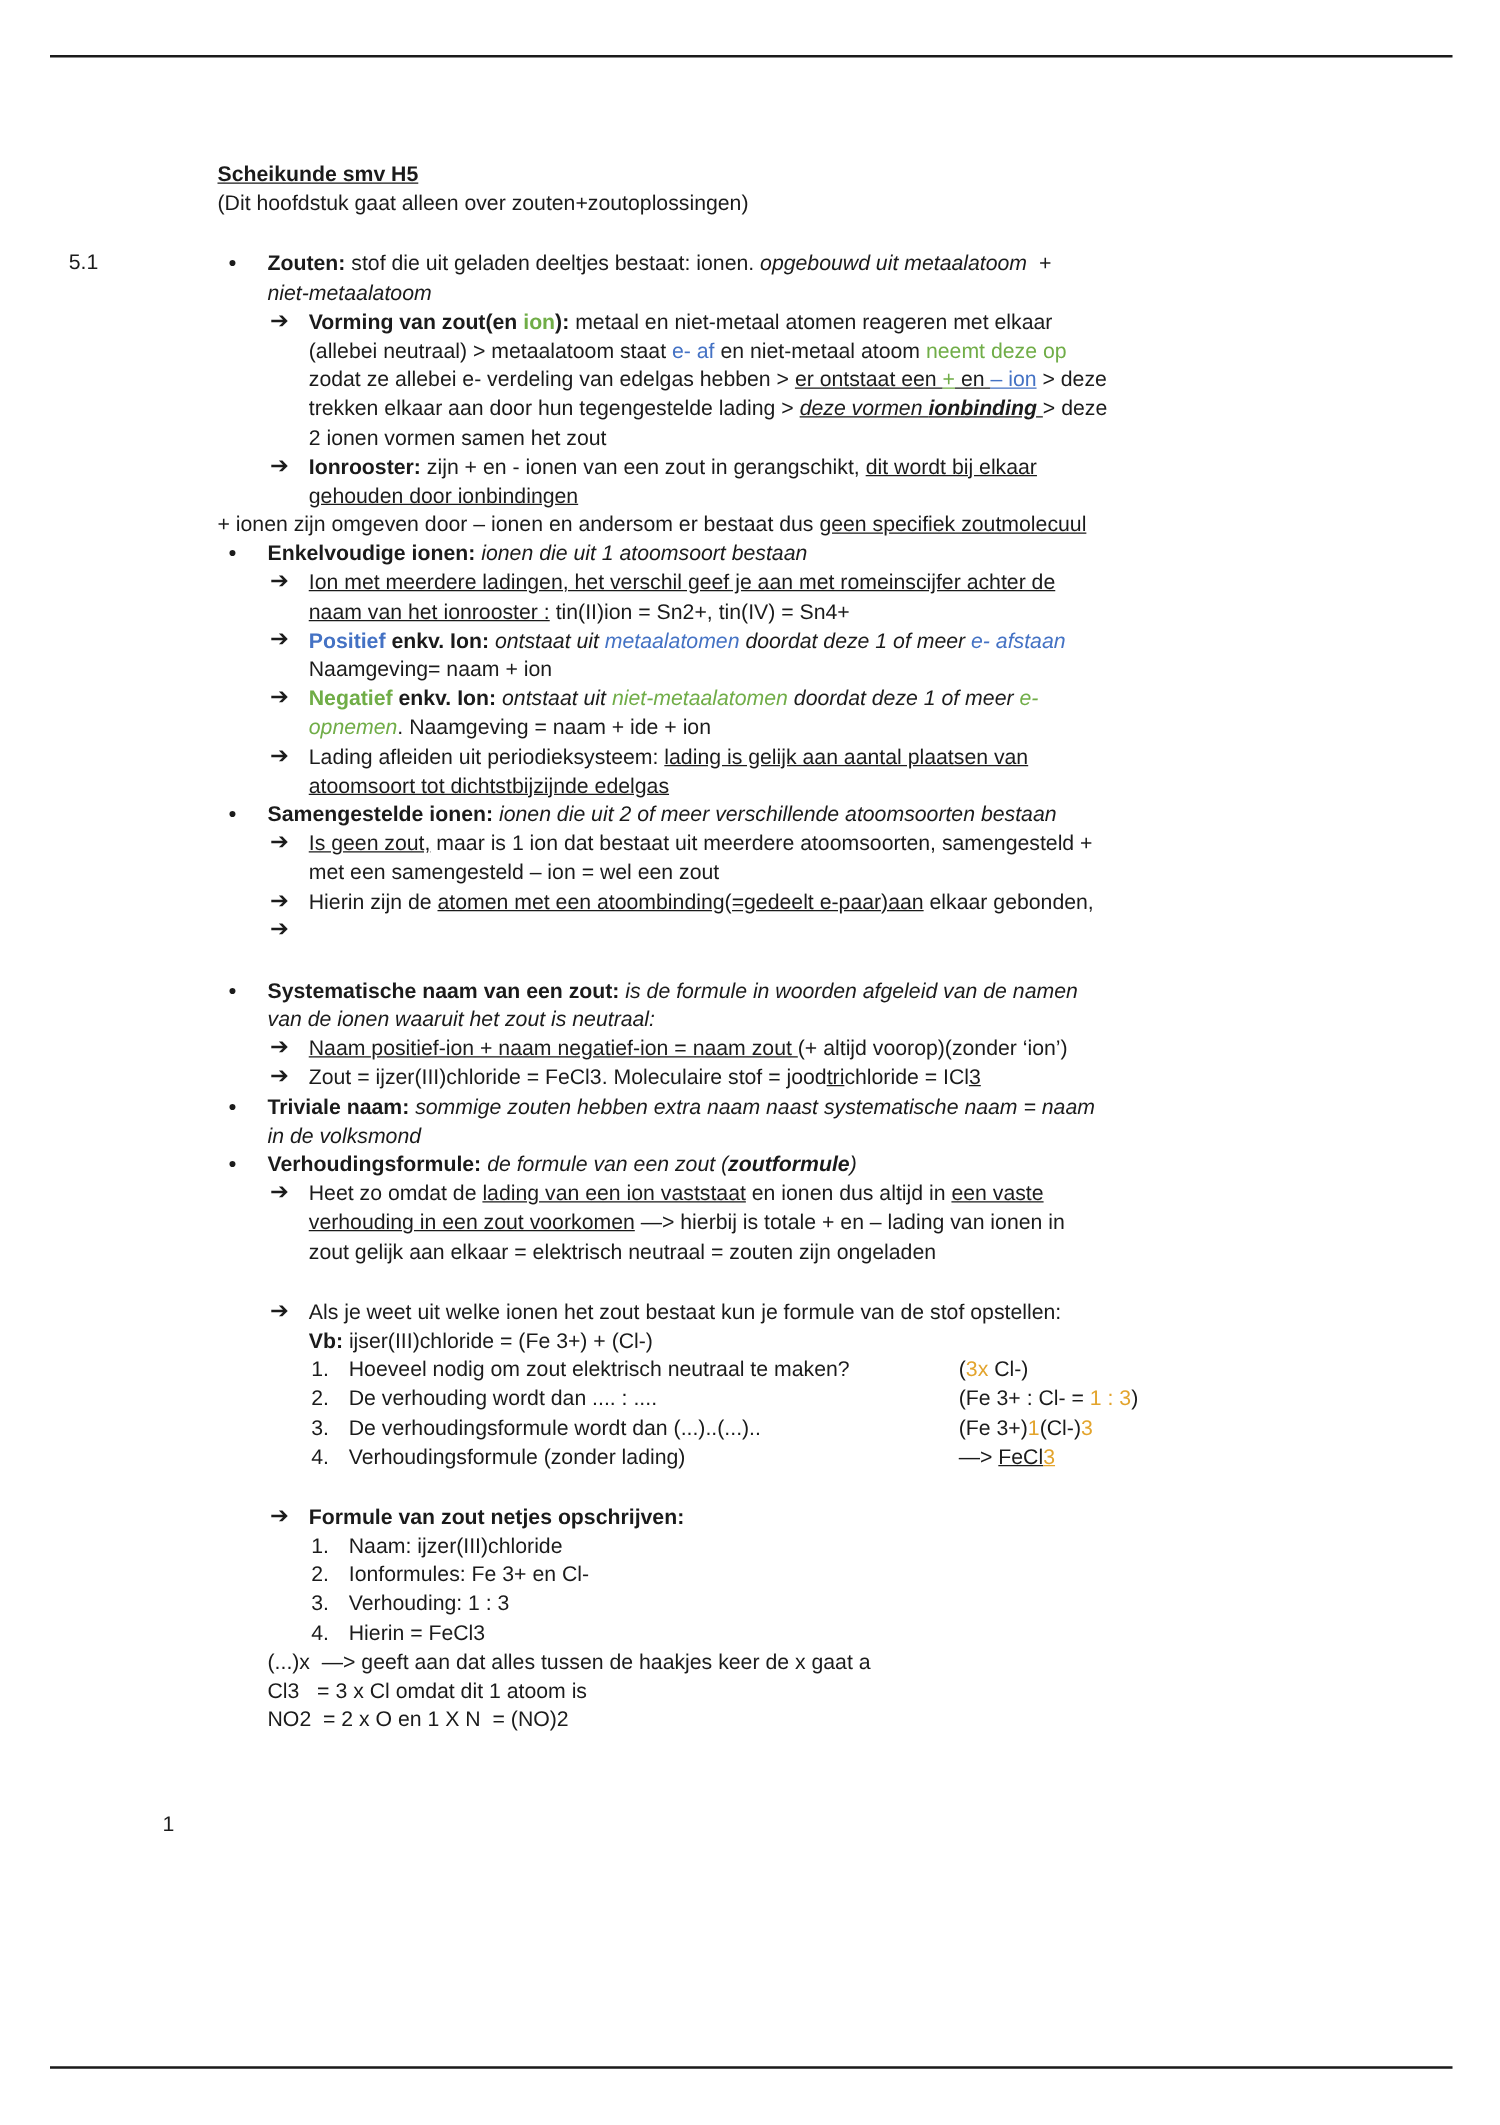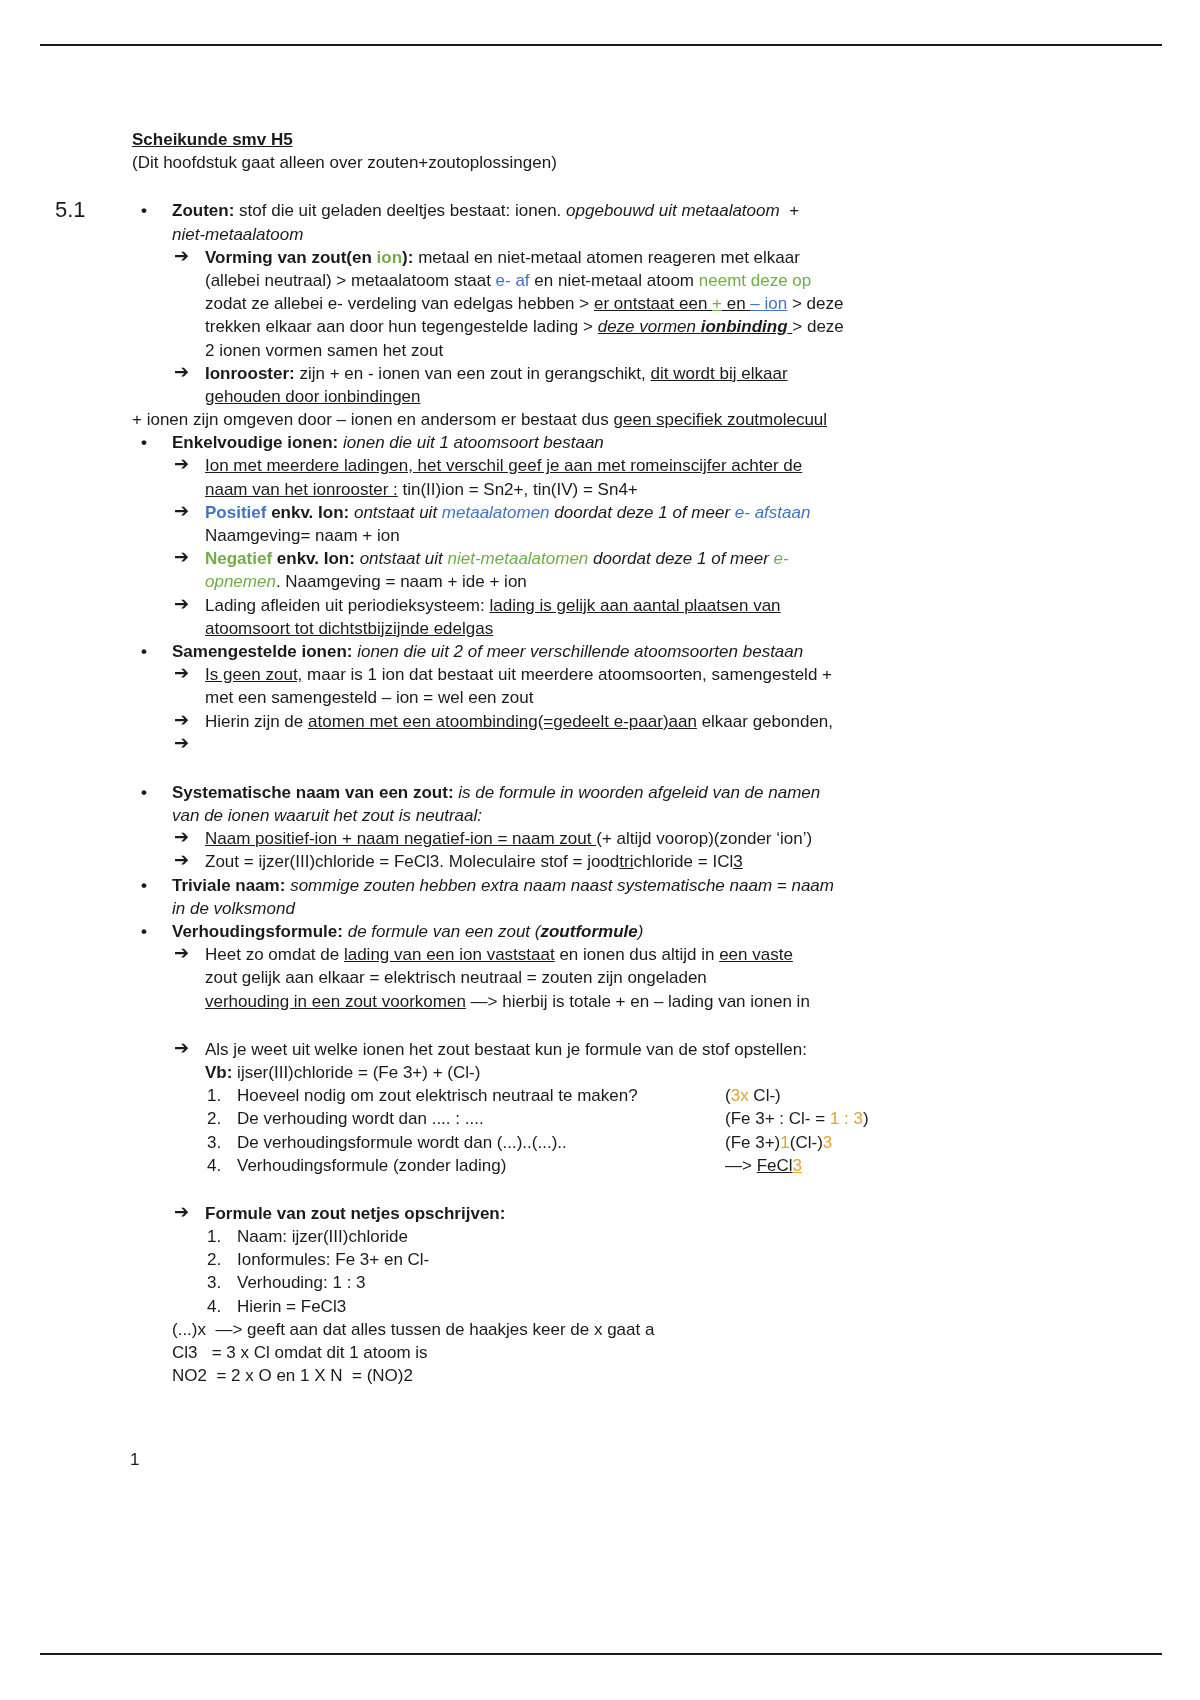--- a/index.html
+++ b/index.html
@@ -5,25 +5,25 @@
   html, body { margin: 0; padding: 0; }
   body {
     width: 1200px; height: 1700px; background: #ffffff; position: relative;
     font-family: "Liberation Sans", "DejaVu Sans", sans-serif;
     color: #1b1b1b;
     overflow: hidden;
   }
   .page-rule { position: absolute; left: 40px; width: 1122px; height: 0; border-top: 2px solid #1a1a1a; }
   #rule-top { top: 44px; }
   #rule-bottom { top: 1653px; }
-  #section-label { position: absolute; left: 55px; top: 198px; font-size: 22px; line-height: 23px; }
+  #section-label { position: absolute; left: 55px; top: 198px; font-size: 17px; line-height: 23px; }
   #page-number { position: absolute; left: 130px; top: 1448px; font-size: 17px; line-height: 23px; }
   #doc-lines { position: absolute; left: 130px; top: 128px; width: 1045px; }
 
-  .line { position: relative; height: 23.2px; line-height: 23.2px; font-size: 17px; white-space: pre; }
+  .line { position: relative; height: 23.2px; line-height: 23.2px; font-size: 17px; white-space: pre; margin-left: 42px; }
   .blank { height: 25px; }
   .indent0 { padding-left: 2px; }
   .indent1 { padding-left: 42px; }
   .indent2 { padding-left: 75px; }
   .indent3 { padding-left: 107px; }
   .marker-bullet { position: absolute; left: 11px; top: 0; font-weight: 700; }
   .marker-arrow  { position: absolute; left: 44px; top: -1px; font-weight: 700; font-size: 18px; }
   .num-marker    { position: absolute; left: 77px; top: 0; }
   .note { position: absolute; left: 595px; top: 0; white-space: pre; }
 
@@ -72,22 +72,22 @@
     <div class="line indent2"><span class="marker-arrow">➔</span></div>
     <div class="line blank"></div>
     <div class="line indent1"><span class="marker-bullet">•</span><span class="b">Systematische naam van een zout:</span><span> </span><span class="i">is de formule in woorden afgeleid van de namen</span></div>
     <div class="line indent1"><span class="i">van de ionen waaruit het zout is neutraal:</span></div>
     <div class="line indent2"><span class="marker-arrow">➔</span><span class="u">Naam positief-ion + naam negatief-ion = naam zout </span><span>(+ altijd voorop)(zonder ‘ion’)</span></div>
     <div class="line indent2"><span class="marker-arrow">➔</span><span>Zout = ijzer(III)chloride = FeCl3. Moleculaire stof = jood</span><span class="u">tri</span><span>chloride = ICl</span><span class="u">3</span></div>
     <div class="line indent1"><span class="marker-bullet">•</span><span class="b">Triviale naam:</span><span> </span><span class="i">sommige zouten hebben extra naam naast systematische naam = naam</span></div>
     <div class="line indent1"><span class="i">in de volksmond</span></div>
     <div class="line indent1"><span class="marker-bullet">•</span><span class="b">Verhoudingsformule:</span><span> </span><span class="i">de formule van een zout (</span><span class="b i">zoutformule</span><span class="i">)</span></div>
     <div class="line indent2"><span class="marker-arrow">➔</span><span>Heet zo omdat de </span><span class="u">lading van een ion vaststaat</span><span> en ionen dus altijd in </span><span class="u">een vaste</span></div>
+    <div class="line indent2"><span class="u">verhouding in een zout voorkomen</span><span> —&gt; hierbij is totale + en – lading van ionen in</span></div>
     <div class="line indent2"><span>zout gelijk aan elkaar = elektrisch neutraal = zouten zijn ongeladen</span></div>
-    <div class="line indent2"><span class="u">verhouding in een zout voorkomen</span><span> —&gt; hierbij is totale + en – lading van ionen in</span></div>
     <div class="line blank"></div>
     <div class="line indent2"><span class="marker-arrow">➔</span><span>Als je weet uit welke ionen het zout bestaat kun je formule van de stof opstellen:</span></div>
     <div class="line indent2"><span class="b">Vb:</span><span> ijser(III)chloride = (Fe 3+) + (Cl-)</span></div>
     <div class="line indent3"><span class="num-marker">1.</span><span>Hoeveel nodig om zout elektrisch neutraal te maken?</span><span class="note"><span>(</span><span class="orange">3x</span><span> Cl-)</span></span></div>
     <div class="line indent3"><span class="num-marker">2.</span><span>De verhouding wordt dan .... : ....</span><span class="note"><span>(Fe 3+ : Cl- = </span><span class="orange">1 : 3</span><span>)</span></span></div>
     <div class="line indent3"><span class="num-marker">3.</span><span>De verhoudingsformule wordt dan (...)..(...)..</span><span class="note"><span>(Fe 3+)</span><span class="orange">1</span><span>(Cl-)</span><span class="orange">3</span></span></div>
     <div class="line indent3"><span class="num-marker">4.</span><span>Verhoudingsformule (zonder lading)</span><span class="note"><span>—&gt; </span><span class="u">FeCl</span><span class="u orange">3</span></span></div>
     <div class="line blank"></div>
     <div class="line indent2"><span class="marker-arrow">➔</span><span class="b">Formule van zout netjes opschrijven:</span></div>
     <div class="line indent3"><span class="num-marker">1.</span><span>Naam: ijzer(III)chloride</span></div>

